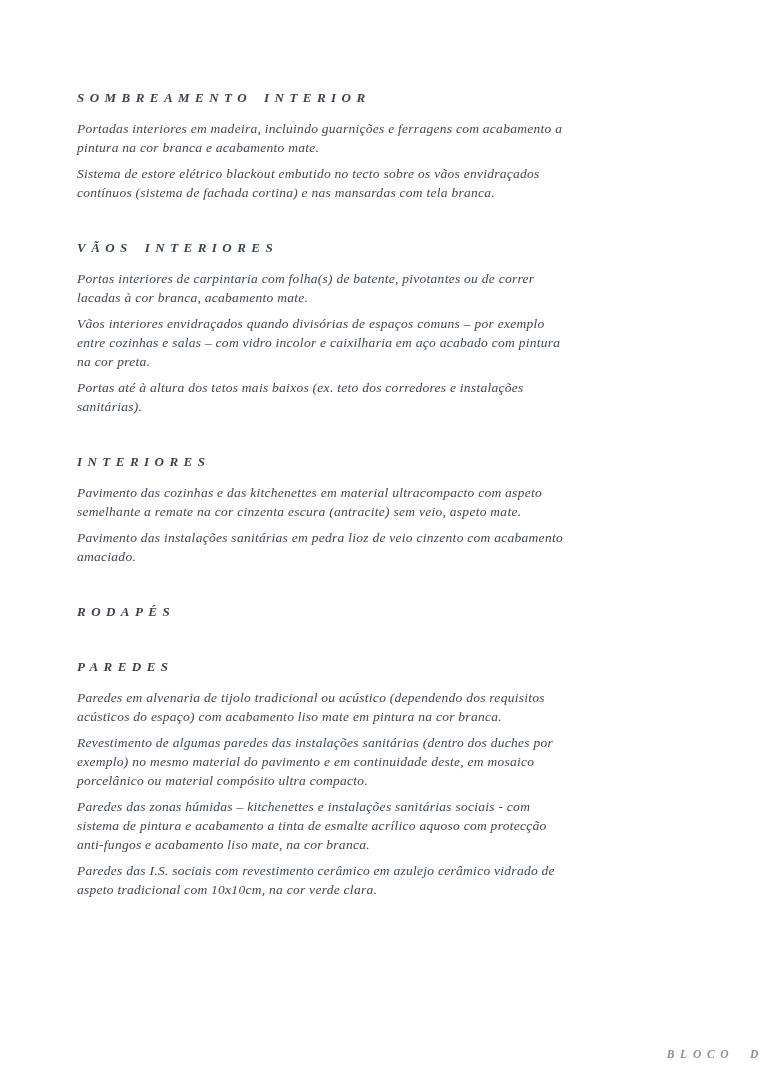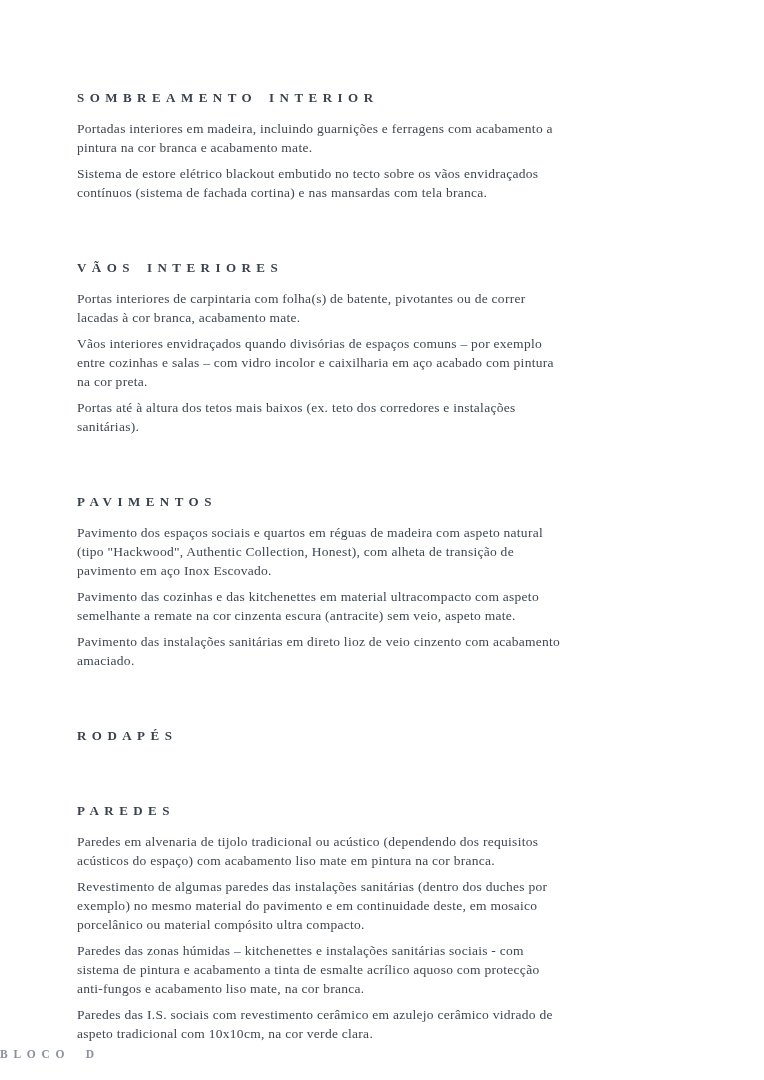--- a/index.html
+++ b/index.html
@@ -14,23 +14,24 @@
     font-family: "Liberation Serif", "DejaVu Serif", serif;
     color: #3e4752;
     overflow: hidden;
   }
   .page {
     box-sizing: border-box;
     width: 640px;
     height: 1080px;
     padding: 88px 77px 0 77px;
     position: relative;
+    font-style: italic;
   }
   .section { margin: 0 0 22px 0; }
-  .section + .section { margin-top: 56px; }
+  .section + .section { margin-top: 36px; }
   .section h2 {
     margin: 0 0 12px 0;
     font-size: 13px;
     font-weight: bold;
     letter-spacing: 0.42em;
     word-spacing: 0.25em;
     color: #39424e;
     line-height: 19px;
   }
   .section p {
@@ -39,21 +40,21 @@
     line-height: 19px;
     letter-spacing: 0.02em;
     color: #3e4752;
     max-width: 612px;
   }
   .page-footer {
     position: absolute;
     left: 0;
     bottom: 18px;
     width: 764px;
-    text-align: left;
+    text-align: right;
     margin-top: 48px;
   }
   .page-footer span {
     font-size: 11.5px;
     font-weight: bold;
     letter-spacing: 0.5em;
     word-spacing: 0.6em;
     color: #8a90a0;
   }
 </style>
@@ -69,24 +70,23 @@
   </section>
 
   <section class="section">
     <h2>VÃOS INTERIORES</h2>
     <p>Portas interiores de carpintaria com folha(s) de batente, pivotantes ou de correr lacadas à cor branca, acabamento mate.</p>
     <p>Vãos interiores envidraçados quando divisórias de espaços comuns – por exemplo entre cozinhas e salas – com vidro incolor e caixilharia em aço acabado com pintura na cor preta.</p>
     <p>Portas até à altura dos tetos mais baixos (ex. teto dos corredores e instalações sanitárias).</p>
   </section>
 
   <section class="section">
-    <h2>PAVIMENTOS</h2>
-    <p>Pavimento dos espaços sociais e quartos em réguas de madeira com aspeto natural (tipo "Hackwood", Authentic Collection, Honest), com alheta de transição de pavimento em aço Inox Escovado.</p>
+    <h2>INTERIORES</h2>
     <p>Pavimento das cozinhas e das kitchenettes em material ultracompacto com aspeto semelhante a remate na cor cinzenta escura (antracite) sem veio, aspeto mate.</p>
-    <p>Pavimento das instalações sanitárias em direto lioz de veio cinzento com acabamento amaciado.</p>
+    <p>Pavimento das instalações sanitárias em pedra lioz de veio cinzento com acabamento amaciado.</p>
   </section>
 
   <section class="section">
     <h2>RODAPÉS</h2>
   </section>
 
   <section class="section">
     <h2>PAREDES</h2>
     <p>Paredes em alvenaria de tijolo tradicional ou acústico (dependendo dos requisitos acústicos do espaço) com acabamento liso mate em pintura na cor branca.</p>
     <p>Revestimento de algumas paredes das instalações sanitárias (dentro dos duches por exemplo) no mesmo material do pavimento e em continuidade deste, em mosaico porcelânico ou material compósito ultra compacto.</p>

